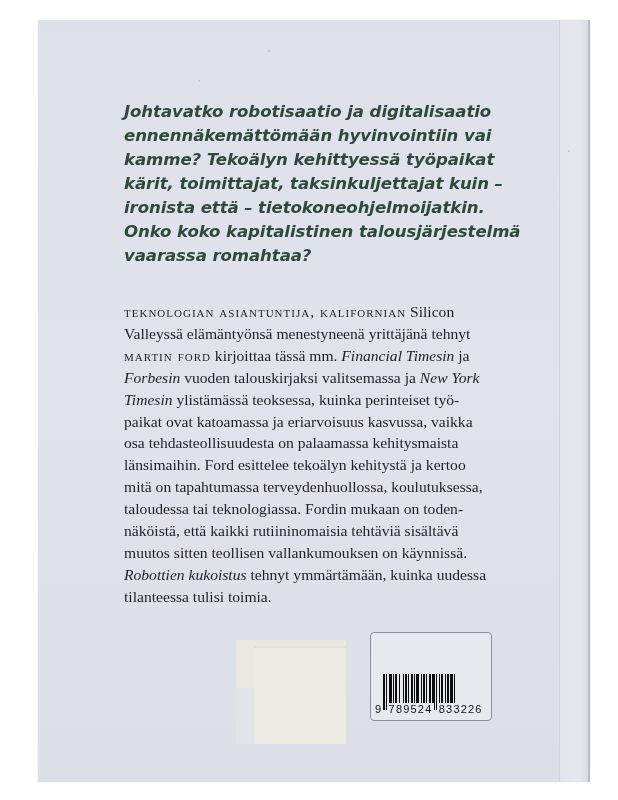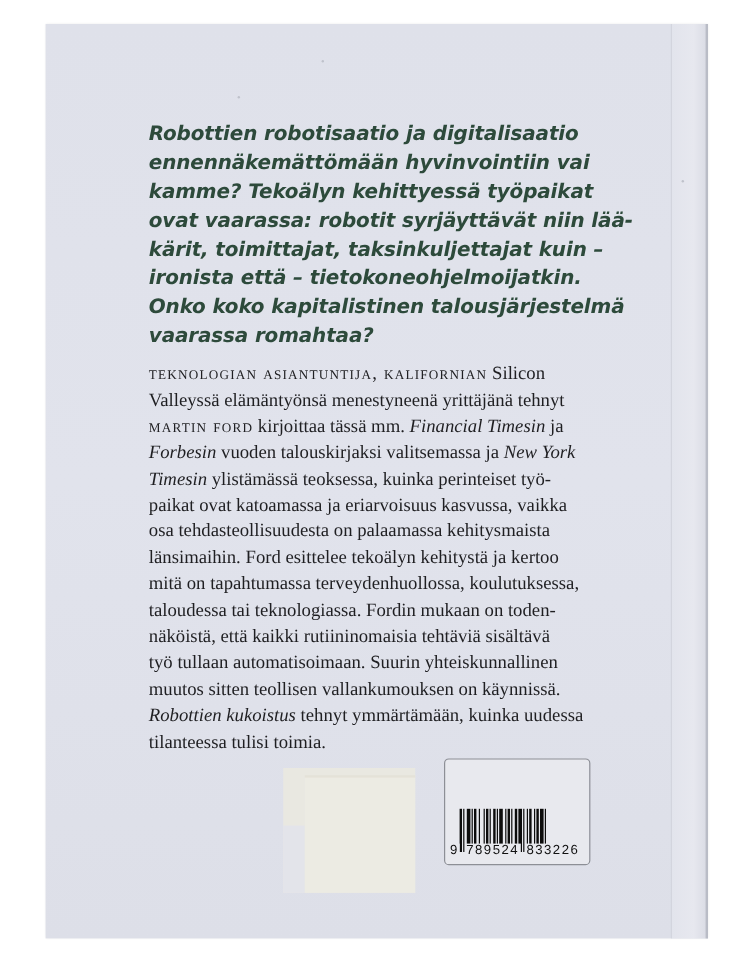--- a/index.html
+++ b/index.html
@@ -112,43 +112,41 @@
 <body>
 
 <div class="book">
   <div class="spine-edge"></div>
 
   <div class="speck" style="left:160px;top:60px;"></div>
   <div class="speck" style="left:530px;top:130px;"></div>
   <div class="speck" style="left:230px;top:30px;"></div>
 
   <div class="teaser">
-    <span class="line">Robottien robotisaatio ja digitalisaatio</span>
+    <span class="line">Johtavatko robotisaatio ja digitalisaatio</span>
     <span class="line">ennennäkemättömään hyvinvointiin vai</span>
     <span class="line">kamme? Tekoälyn kehittyessä työpaikat</span>
-    <span class="line">ovat vaarassa: robotit syrjäyttävät niin lää-</span>
     <span class="line">kärit, toimittajat, taksinkuljettajat kuin –</span>
     <span class="line">ironista että – tietokoneohjelmoijatkin.</span>
     <span class="line">Onko koko kapitalistinen talousjärjestelmä</span>
     <span class="line">vaarassa romahtaa?</span>
   </div>
 
   <div class="body-text">
     <span class="line"><span class="sc">Teknologian asiantuntija, kalifornian</span><span> Silicon</span></span>
     <span class="line">Valleyssä elämäntyönsä menestyneenä yrittäjänä tehnyt</span>
     <span class="line"><span class="sc">Martin Ford</span><span> kirjoittaa tässä mm. </span><span class="it">Financial Timesin</span><span> ja</span></span>
     <span class="line"><span class="it">Forbesin</span><span> vuoden talouskirjaksi valitsemassa ja </span><span class="it">New York</span></span>
     <span class="line"><span class="it">Timesin</span><span> ylistämässä teoksessa, kuinka perinteiset työ-</span></span>
     <span class="line">paikat ovat katoamassa ja eriarvoisuus kasvussa, vaikka</span>
     <span class="line">osa tehdasteollisuudesta on palaamassa kehitysmaista</span>
     <span class="line">länsimaihin. Ford esittelee tekoälyn kehitystä ja kertoo</span>
     <span class="line">mitä on tapahtumassa terveydenhuollossa, koulutuksessa,</span>
     <span class="line">taloudessa tai teknologiassa. Fordin mukaan on toden-</span>
     <span class="line">näköistä, että kaikki rutiininomaisia tehtäviä sisältävä</span>
-    <span class="line">työ tullaan automatisoimaan. Suurin yhteiskunnallinen</span>
     <span class="line">muutos sitten teollisen vallankumouksen on käynnissä.</span>
     <span class="line"><span class="it">Robottien kukoistus</span><span> tehnyt ymmärtämään, kuinka uudessa</span></span>
     <span class="line">tilanteessa tulisi toimia.</span>
   </div>
 
   <div class="sticker-residue">
     <div class="left-strip"></div>
     <div class="paper"></div>
   </div>
 

